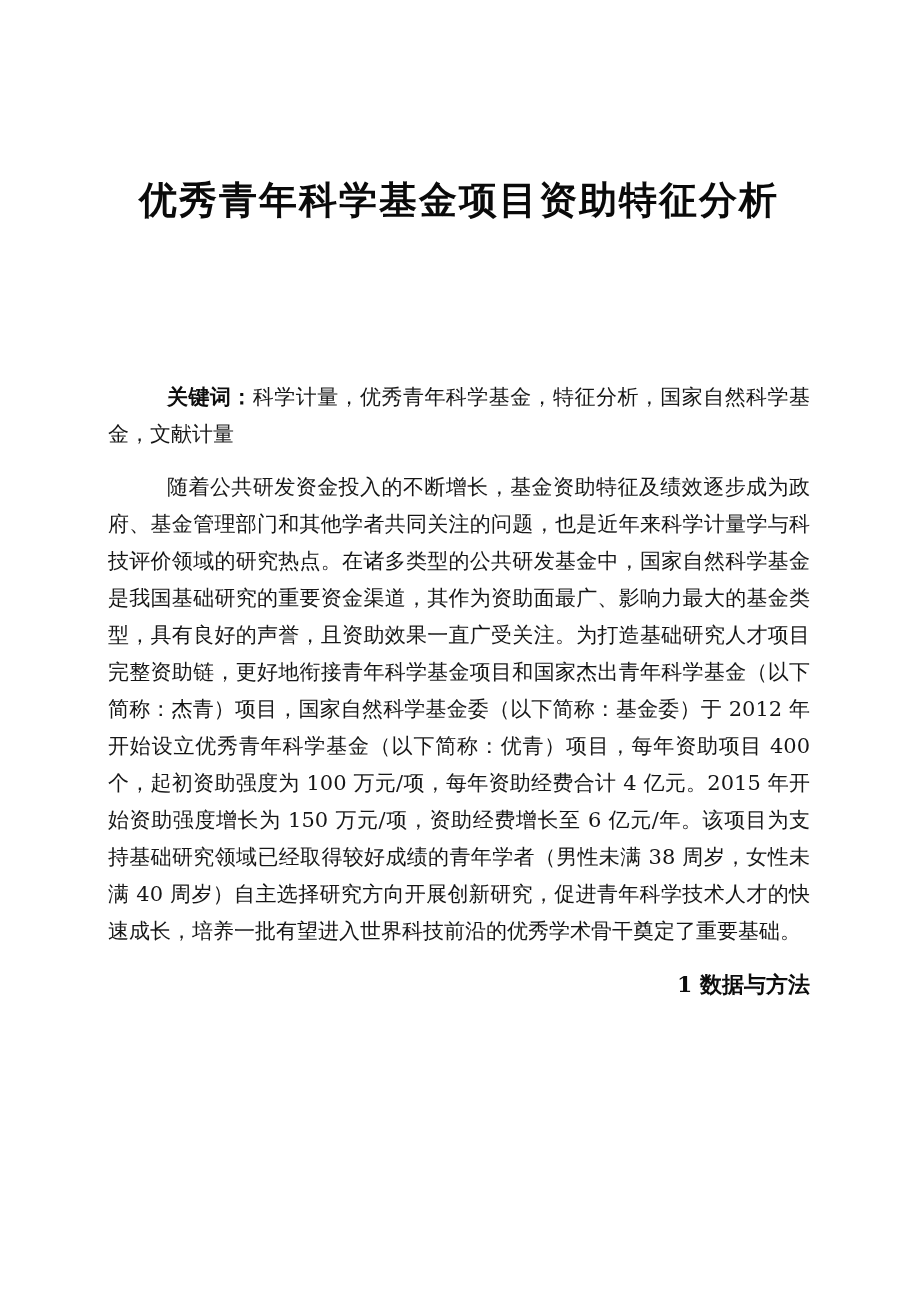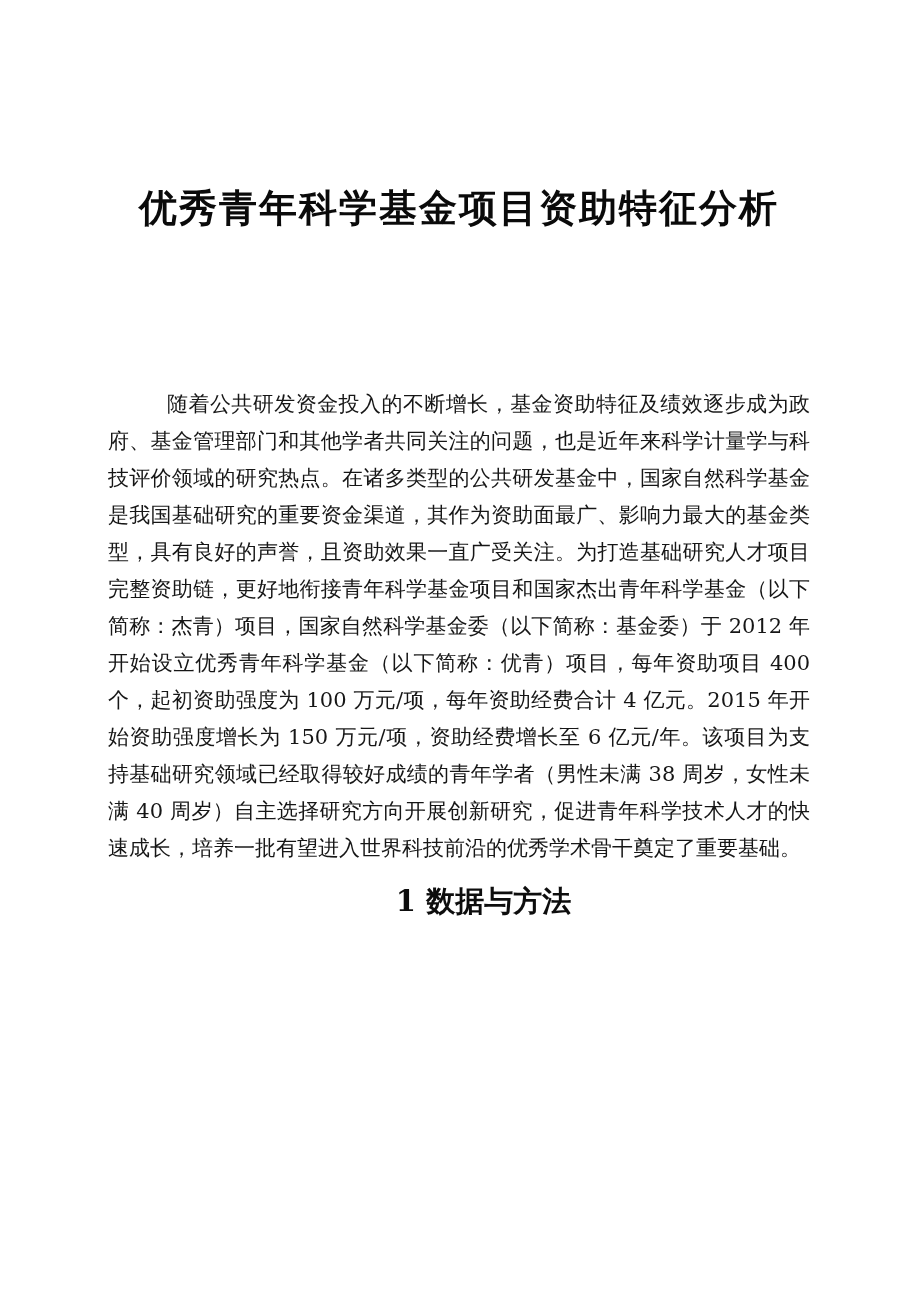--- a/index.html
+++ b/index.html
@@ -13,21 +13,21 @@
     height: 1302px;
     background: #ffffff;
     overflow: hidden;
     font-family: "DejaVu Serif", "Liberation Serif", serif;
     color: #111111;
   }
   .content {
     padding: 168px 110px 0 108px;
   }
   .doc-title {
-    margin: 12px 0 150px 0;
+    margin: 4px 0 150px 0;
     font-size: 38px;
     line-height: 56px;
     font-weight: bold;
     text-align: center;
     letter-spacing: 2px;
     color: #0a0a0a;
     white-space: nowrap;
   }
   .para {
     margin: 0 0 16px 0;
@@ -36,36 +36,37 @@
     text-align: justify;
     text-indent: 59px;
     color: #161616;
   }
   .para .lbl {
     font-weight: bold;
     color: #0d0d0d;
   }
   .section-heading {
     margin: 0;
-    font-size: 29px;
+    font-size: 22px;
     line-height: 37px;
     font-weight: bold;
     text-indent: 49px;
     color: #0d0d0d;
-    text-align: center;
+    text-align: right;
   }
 </style>
 </head>
 <body>
 
 <div class="page">
   <div class="content">
 
     <h1 class="doc-title">优秀青年科学基金项目资助特征分析</h1>
 
 
+    <p class="para"><span class="lbl">关键词：</span><span>科学计量，优秀青年科学基金，特征分析，国家自然科学基金，文献计量</span></p>
 
     <p class="para">随着公共研发资金投入的不断增长，基金资助特征及绩效逐步成为政府、基金管理部门和其他学者共同关注的问题，也是近年来科学计量学与科技评价领域的研究热点。在诸多类型的公共研发基金中，国家自然科学基金是我国基础研究的重要资金渠道，其作为资助面最广、影响力最大的基金类型，具有良好的声誉，且资助效果一直广受关注。为打造基础研究人才项目完整资助链，更好地衔接青年科学基金项目和国家杰出青年科学基金（以下简称：杰青）项目，国家自然科学基金委（以下简称：基金委）于 2012 年开始设立优秀青年科学基金（以下简称：优青）项目，每年资助项目 400 个，起初资助强度为 100 万元/项，每年资助经费合计 4 亿元。2015 年开始资助强度增长为 150 万元/项，资助经费增长至 6 亿元/年。该项目为支持基础研究领域已经取得较好成绩的青年学者（男性未满 38 周岁，女性未满 40 周岁）自主选择研究方向开展创新研究，促进青年科学技术人才的快速成长，培养一批有望进入世界科技前沿的优秀学术骨干奠定了重要基础。</p>
 
     <h2 class="section-heading">1 数据与方法</h2>
 
   </div>
 </div>
 
 </body></html>

